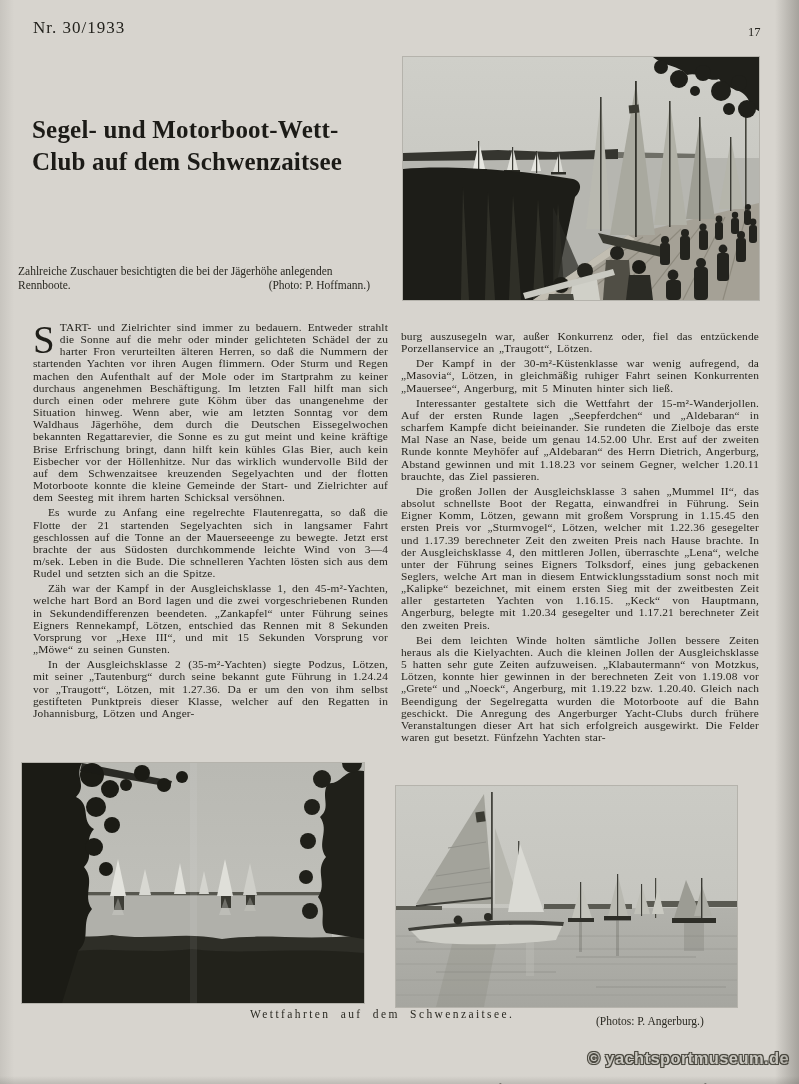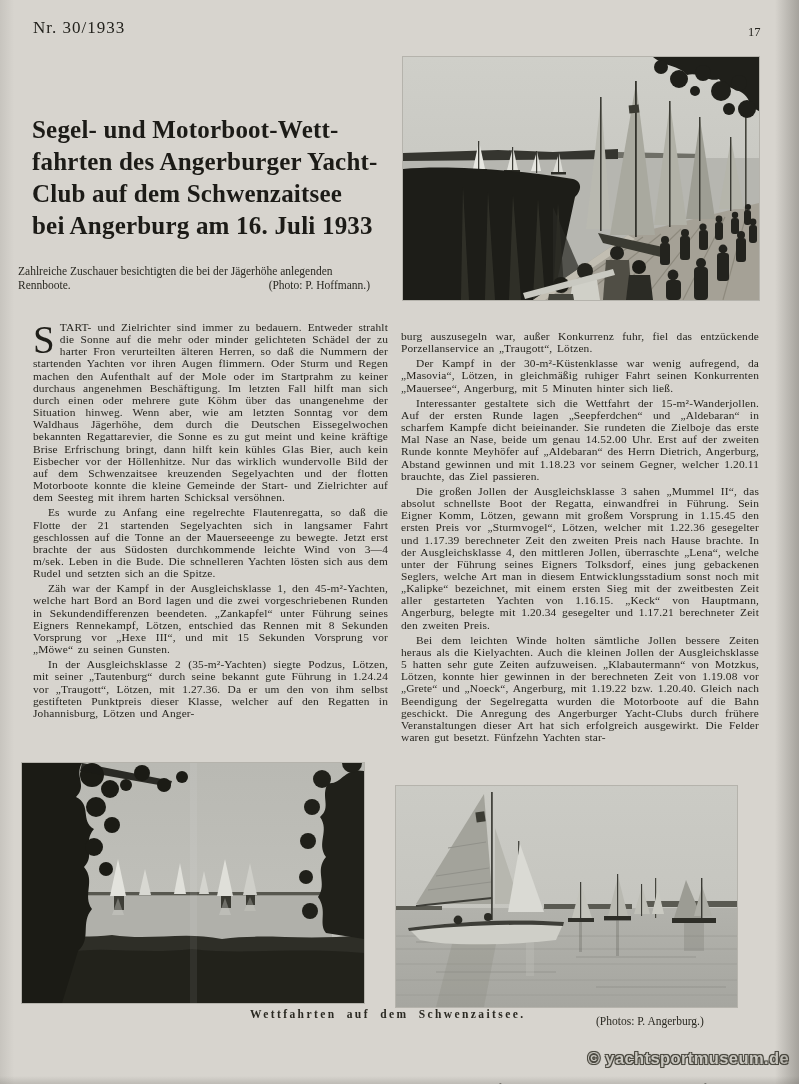--- a/index.html
+++ b/index.html
@@ -29,44 +29,42 @@
   .photo{position:absolute;background:#c6c6c0;box-shadow:0 0 0 1px rgba(80,78,70,.25);}
   .photo svg{display:block;}
   .col{position:absolute;font-size:11.4px;line-height:12.15px;text-align:justify;
        letter-spacing:.15px;word-spacing:1.6px;overflow:hidden;}
   .col p{margin:0 0 3px 0;text-indent:15px;}
   .col p.noindent{text-indent:0;}
   .dropcap{float:left;font-size:39px;line-height:33px;padding:2px 5px 0 0;font-weight:normal;color:#1f1e19;}
   .col-left{left:33px;top:321px;width:355px;height:440px;}
   .col-right{left:401px;top:330px;width:358px;height:454px;}
   .center-caption{position:absolute;left:250px;top:1008px;width:280px;
-    font-size:11.5px;font-weight:bold;letter-spacing:2.4px;word-spacing:5px;color:#2a2922;white-space:nowrap;}
+    font-size:11.5px;font-weight:normal;letter-spacing:2.4px;word-spacing:5px;color:#2a2922;white-space:nowrap;}
   .photos-credit{position:absolute;left:596px;top:1015px;font-size:11.5px;color:#2a2922;}
   .cap-left{position:absolute;left:34px;top:1025px;width:346px;text-align:center;
     font-size:11.3px;line-height:14px;color:#2a2922;}
   .cap-right{position:absolute;left:397px;top:1076px;width:342px;text-align:center;
     font-size:11.3px;line-height:22px;color:#2a2922;}
   .watermark{position:absolute;right:10px;top:1049px;
     font-family:"Liberation Sans","DejaVu Sans",sans-serif;font-weight:bold;font-size:16.5px;
     letter-spacing:.4px;color:#c9c7c0;
     text-shadow:-1px -1px 0 #4a483f,1px -1px 0 #4a483f,-1px 1px 0 #4a483f,1px 1px 0 #4a483f,0 0 2px rgba(40,38,32,.6);}
 </style>
 </head>
 <body>
 
 <div class="page">
 
   <div class="issue">Nr. 30/1933</div>
   <div class="pageno">17</div>
 
   <div class="title">
     <div>Segel- und Motorboot-Wett-</div>
-    <div>fahrten des Angerburger Yacht-</div>
     <div>Club auf dem Schwenzaitsee</div>
-    <div>bei Angerburg am 16. Juli 1933</div>
   </div>
 
   <div class="lead-caption">
     <span>Zahlreiche Zuschauer besichtigten die bei der Jägerhöhe anlegenden Rennboote.</span>
     <span class="credit">(Photo: P. Hoffmann.)</span>
   </div>
 
   <div class="photo" style="left:403px;top:57px;width:356px;height:243px;">
     <svg width="356" height="243" viewBox="0 0 356 243">
       <defs>
@@ -176,21 +174,21 @@
   </div>
 
   <div class="col col-left">
     <p class="noindent"><span class="dropcap">S</span><span>TART- und Zielrichter sind immer zu bedauern. Entweder strahlt die Sonne auf die mehr oder minder gelichteten Schädel der zu harter Fron verurteilten älteren Herren, so daß die Nummern der startenden Yachten vor ihren Augen flimmern. Oder Sturm und Regen machen den Aufenthalt auf der Mole oder im Startprahm zu keiner durchaus angenehmen Beschäftigung. Im letzten Fall hilft man sich durch einen oder mehrere gute Köhm über das unangenehme der Situation hinweg. Wenn aber, wie am letzten Sonntag vor dem Waldhaus Jägerhöhe, dem durch die Deutschen Eissegelwochen bekannten Regattarevier, die Sonne es zu gut meint und keine kräftige Brise Erfrischung bringt, dann hilft kein kühles Glas Bier, auch kein Eisbecher vor der Höllenhitze. Nur das wirklich wundervolle Bild der auf dem Schwenzaitsee kreuzenden Segelyachten und der flotten Motorboote konnte die kleine Gemeinde der Start- und Zielrichter auf dem Seesteg mit ihrem harten Schicksal versöhnen.</span></p>
     <p>Es wurde zu Anfang eine regelrechte Flautenregatta, so daß die Flotte der 21 startenden Segelyachten sich in langsamer Fahrt geschlossen auf die Tonne an der Mauerseeenge zu bewegte. Jetzt erst brachte der aus Südosten durchkommende leichte Wind von 3—4 m/sek. Leben in die Bude. Die schnelleren Yachten lösten sich aus dem Rudel und setzten sich an die Spitze.</p>
     <p>Zäh war der Kampf in der Ausgleichsklasse 1, den 45-m²-Yachten, welche hart Bord an Bord lagen und die zwei vorgeschriebenen Runden in Sekundendifferenzen beendeten. „Zankapfel“ unter Führung seines Eigners Rennekampf, Lötzen, entschied das Rennen mit 8 Sekunden Vorsprung vor „Hexe III“, und mit 15 Sekunden Vorsprung vor „Möwe“ zu seinen Gunsten.</p>
     <p>In der Ausgleichsklasse 2 (35-m²-Yachten) siegte Podzus, Lötzen, mit seiner „Tautenburg“ durch seine bekannt gute Führung in 1.24.24 vor „Traugott“, Lötzen, mit 1.27.36. Da er um den von ihm selbst gestifteten Punktpreis dieser Klasse, welcher auf den Regatten in Johannisburg, Lötzen und Anger-</p>
   </div>
 
   <div class="col col-right">
-    <p class="noindent">burg auszusegeln war, außer Konkurrenz fuhr, fiel das entzückende Porzellanservice an „Traugott“, Lötzen.</p>
+    <p class="noindent">burg auszusegeln war, außer Konkurrenz oder, fiel das entzückende Porzellanservice an „Traugott“, Lötzen.</p>
     <p>Der Kampf in der 30-m²-Küstenklasse war wenig aufregend, da „Masovia“, Lötzen, in gleichmäßig ruhiger Fahrt seinen Konkurrenten „Mauersee“, Angerburg, mit 5 Minuten hinter sich ließ.</p>
     <p>Interessanter gestaltete sich die Wettfahrt der 15-m²-Wanderjollen. Auf der ersten Runde lagen „Seepferdchen“ und „Aldebaran“ in scharfem Kampfe dicht beieinander. Sie rundeten die Zielboje das erste Mal Nase an Nase, beide um genau 14.52.00 Uhr. Erst auf der zweiten Runde konnte Meyhöfer auf „Aldebaran“ des Herrn Dietrich, Angerburg, Abstand gewinnen und mit 1.18.23 vor seinem Gegner, welcher 1.20.11 brauchte, das Ziel passieren.</p>
     <p>Die großen Jollen der Ausgleichsklasse 3 sahen „Mummel II“, das absolut schnellste Boot der Regatta, einwandfrei in Führung. Sein Eigner Komm, Lötzen, gewann mit großem Vorsprung in 1.15.45 den ersten Preis vor „Sturmvogel“, Lötzen, welcher mit 1.22.36 gesegelter und 1.17.39 berechneter Zeit den zweiten Preis nach Hause brachte. In der Ausgleichsklasse 4, den mittleren Jollen, überraschte „Lena“, welche unter der Führung seines Eigners Tolksdorf, eines jung gebackenen Seglers, welche Art man in diesem Entwicklungsstadium sonst noch mit „Kalipke“ bezeichnet, mit einem ersten Sieg mit der zweitbesten Zeit aller gestarteten Yachten von 1.16.15. „Keck“ von Hauptmann, Angerburg, belegte mit 1.20.34 gesegelter und 1.17.21 berechneter Zeit den zweiten Preis.</p>
     <p>Bei dem leichten Winde holten sämtliche Jollen bessere Zeiten heraus als die Kielyachten. Auch die kleinen Jollen der Ausgleichsklasse 5 hatten sehr gute Zeiten aufzuweisen. „Klabautermann“ von Motzkus, Lötzen, konnte hier gewinnen in der berechneten Zeit von 1.19.08 vor „Grete“ und „Noeck“, Angerburg, mit 1.19.22 bzw. 1.20.40. Gleich nach Beendigung der Segelregatta wurden die Motorboote auf die Bahn geschickt. Die Anregung des Angerburger Yacht-Clubs durch frühere Veranstaltungen dieser Art hat sich erfolgreich ausgewirkt. Die Felder waren gut besetzt. Fünfzehn Yachten star-</p>
   </div>
 
   <div class="photo" style="left:22px;top:763px;width:342px;height:240px;">
     <svg width="342" height="240" viewBox="0 0 342 240">
       <defs>
         <linearGradient id="sky2" x1="0" y1="0" x2="0" y2="1">

